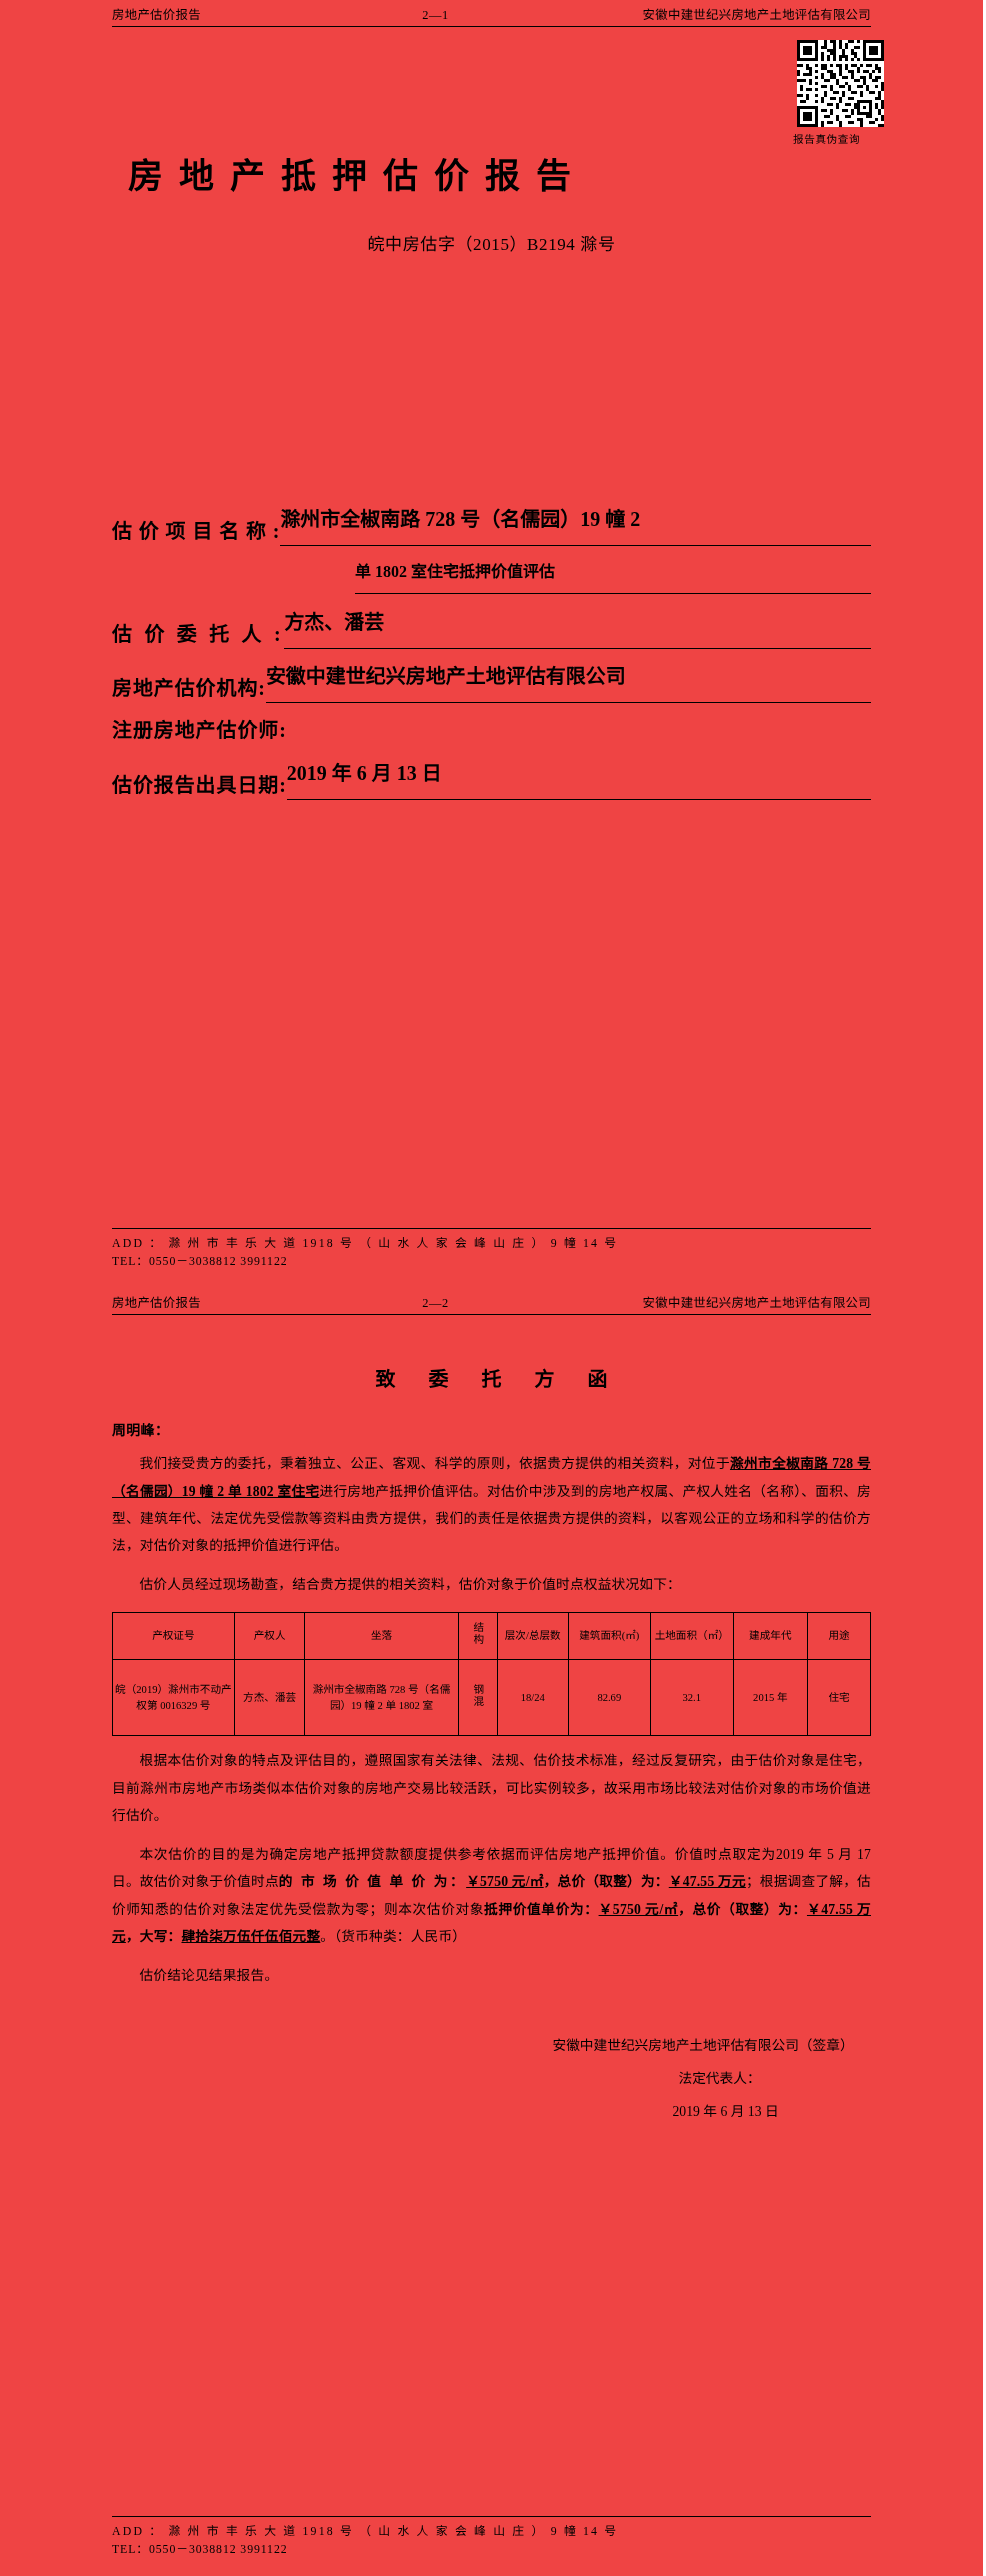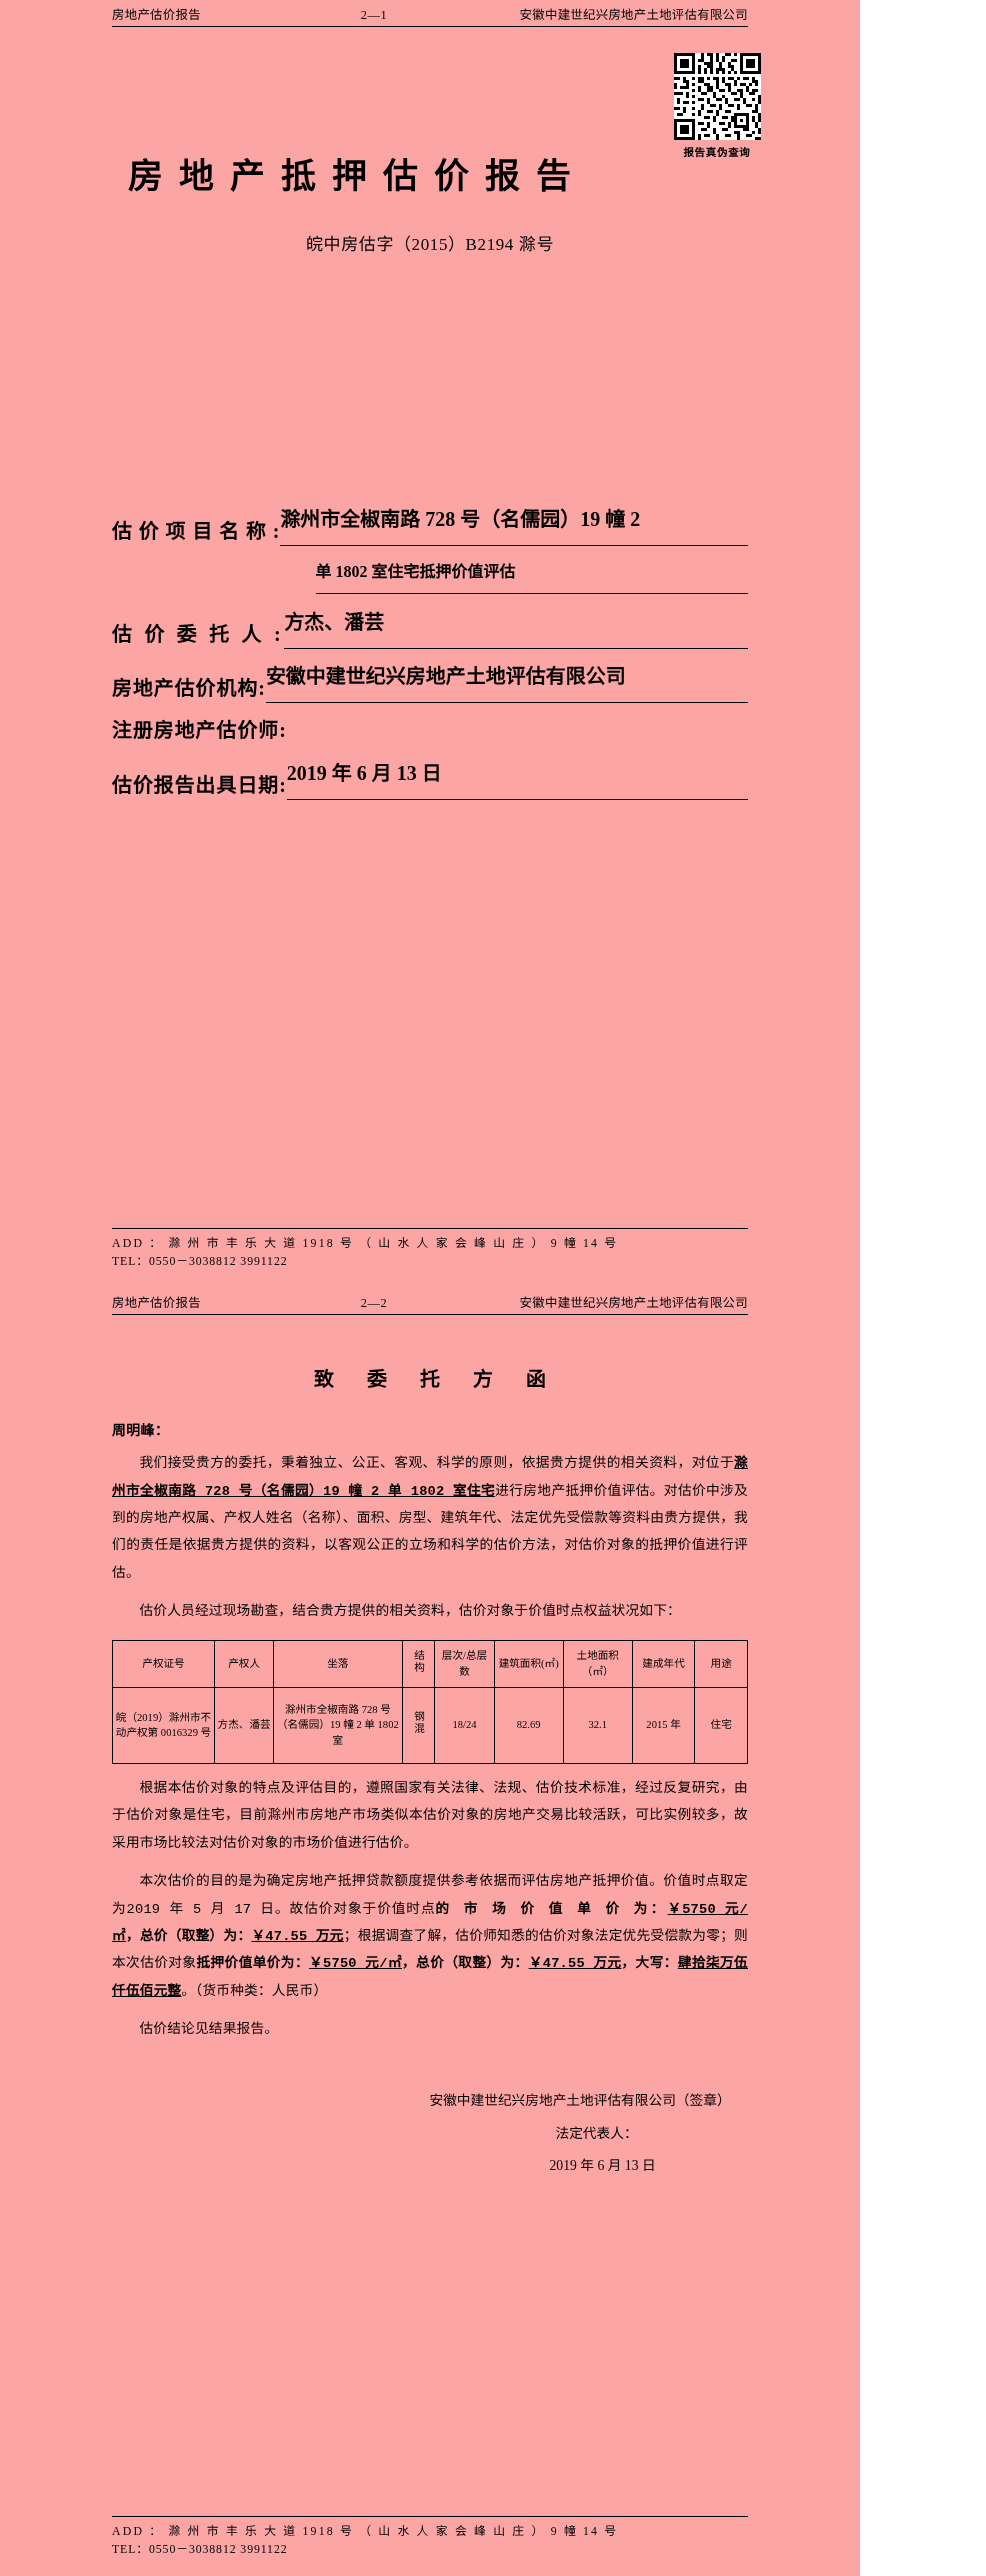--- a/index.html
+++ b/index.html
@@ -14,25 +14,25 @@
   }
   .page-wrap {
     width: 987px;
     margin: 0 auto;
     background: #ffffff;
     position: relative;
   }
 
   
   .page {
-    width: 860px;
+    width: 983px;
     box-sizing: border-box;
     padding: 0 112px;
     position: relative;
-    background: #fca5a5;
+    background: #ef4444;
   }
   .page-1 { height: 1288px; }
   .page-2 { height: 1288px; }
 
   
   .run-header {
     display: flex;
     align-items: flex-end;
     font-size: 12.4px;
     line-height: 1.1;
@@ -54,25 +54,23 @@
     text-align: right;
   }
   .hdr-rule {
     border-bottom: 1.6px solid #000;
     margin-bottom: 2.5px;
   }
 
   
   .qr-block {
     position: absolute;
-    top: 53px;
+    top: 40px;
     right: 96px;
     width: 94px;
-    text-align: center;
-    font-weight: bold;
   }
   .qr-code {
     width: 87px;
     height: 87px;
     margin: 0 auto;
     display: block;
   }
   .qr-caption {
     font-size: 10.6px;
     margin-top: 3.7px;
@@ -172,21 +170,20 @@
     font-weight: bold;
     letter-spacing: 0.3px;
   }
   p.body-text {
     font-size: 13.7px;
     line-height: 2.0;
     text-indent: 2em;
     margin: 11.2px 0 0 0;
     text-align: justify;
     letter-spacing: 0.2px;
-    font-family: Liberation Mono, monospace;
   }
   .b { font-weight: bold; }
   .bu { font-weight: bold; text-decoration: underline; }
   .sp { letter-spacing: 2.5px; }
 
   
   table.prop-table {
     width: 100%;
     border-collapse: collapse;
     margin-top: 13.7px;

